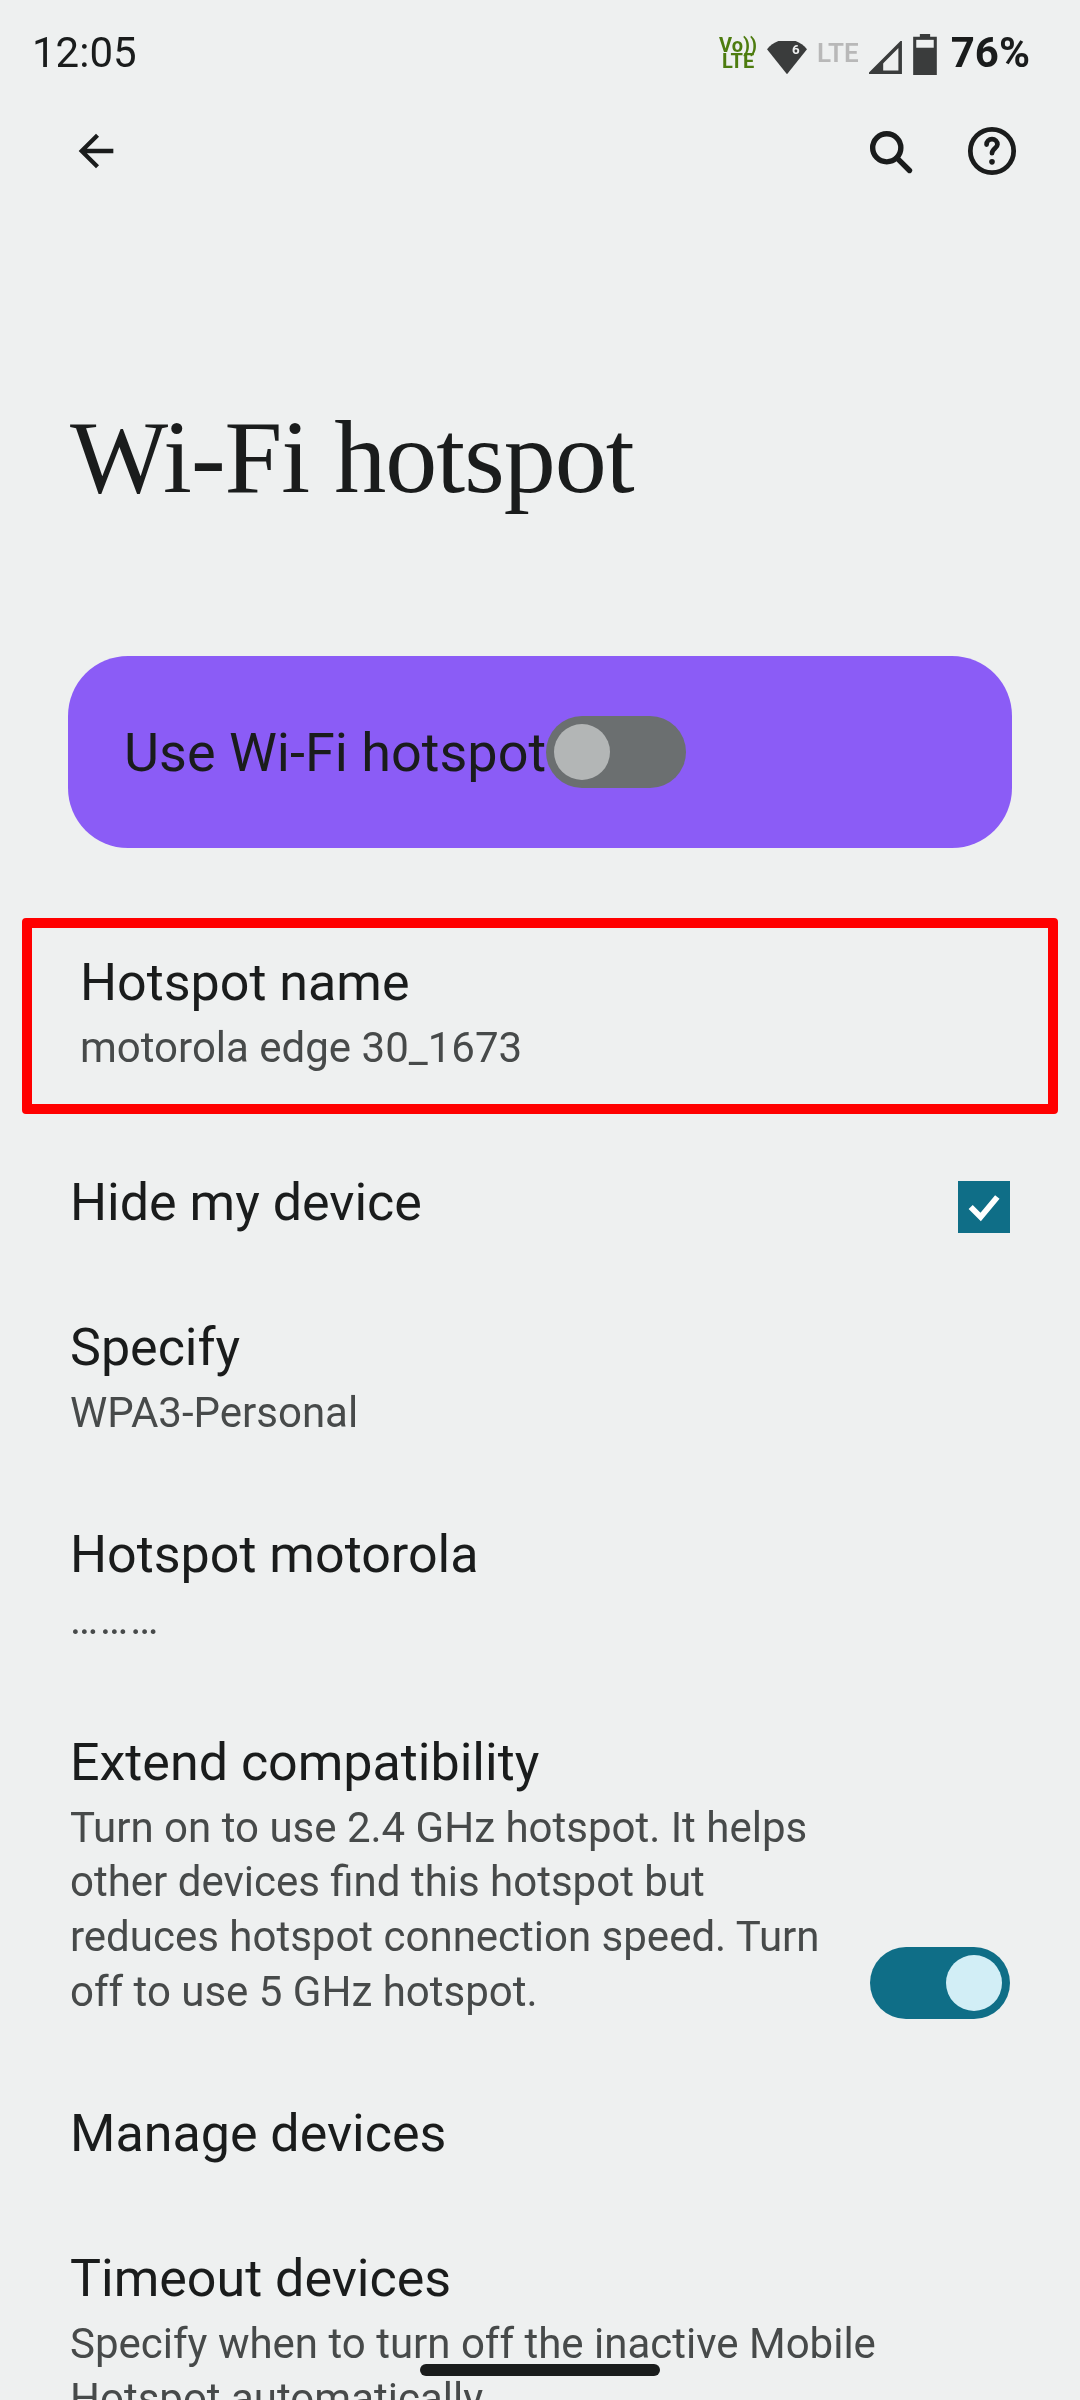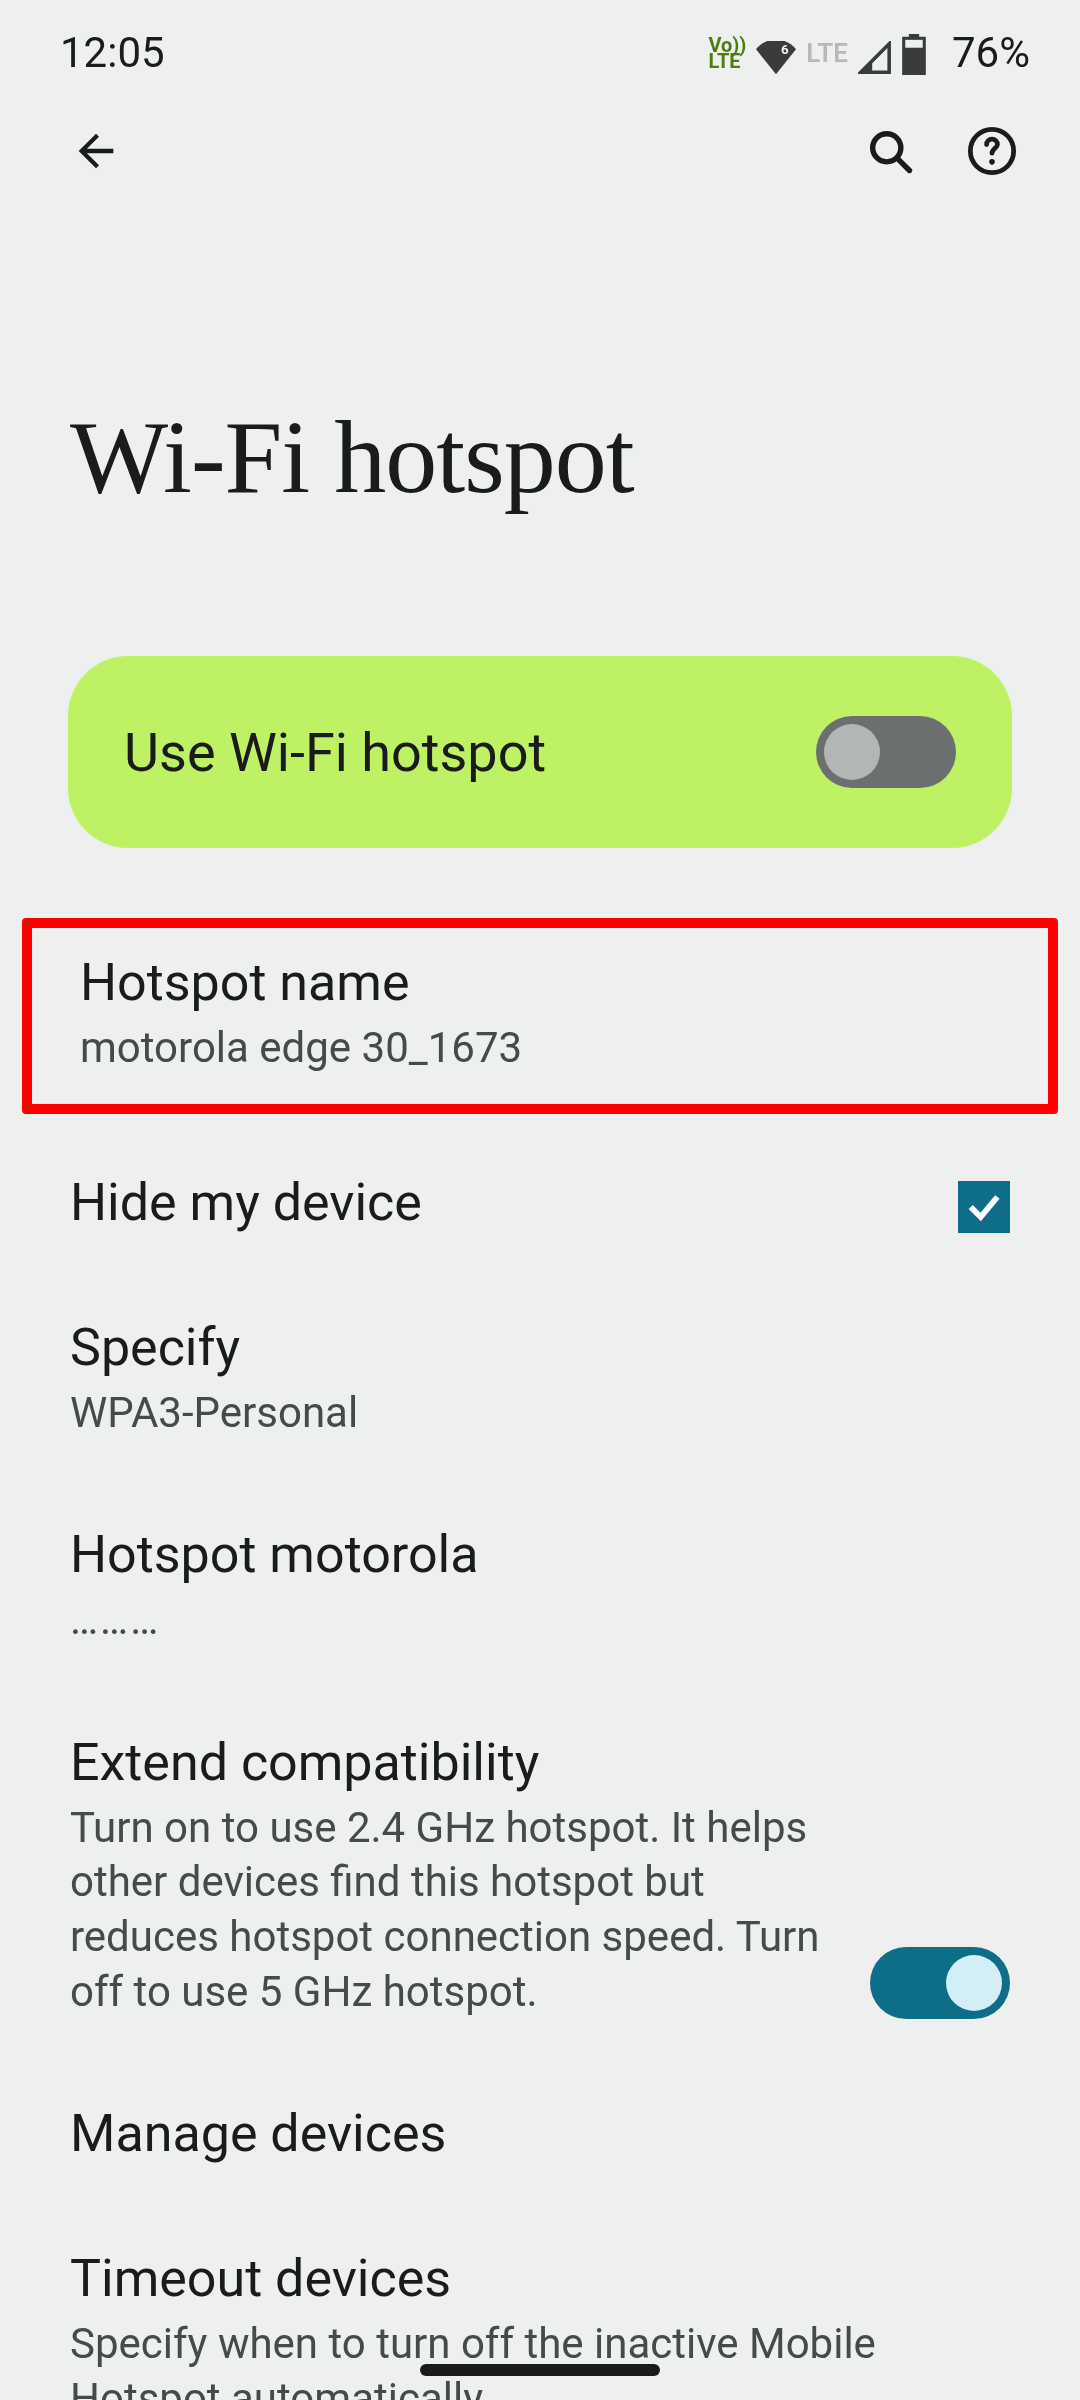--- a/index.html
+++ b/index.html
@@ -7,31 +7,32 @@
   body {
     background: #eef0f0;
     font-family: -apple-system, BlinkMacSystemFont, "Segoe UI", Roboto, sans-serif;
     color: #1a1c1c;
     position: relative;
   }
   .status-bar {
     display: flex;
     justify-content: space-between;
     align-items: center;
-    padding: 28px 50px 10px 60px;
+    padding: 28px 50px 10px 32px;
     font-size: 42px;
     font-weight: 400;
     color: #1a1c1c;
+    text-align: center;
   }
   .status-right { display: flex; align-items: center; gap: 10px; }
   .status-indicator { font-size: 26px; color: #5e5e5e; line-height: 1; }
   .wifi-icon { width: 40px; height: 34px; }
   .signal-icon { width: 34px; height: 34px; }
   .battery-icon { width: 24px; height: 38px; display: inline-block; }
-  .battery-pct { font-size: 42px; font-weight: 400; margin-left: 16px; }
+  .battery-pct { font-size: 42px; font-weight: 700; margin-left: 4px; }
   .lte-text { font-size: 26px; font-weight: 600; color: #b8b8b8; }
 
   .app-bar {
     display: flex;
     align-items: center;
     padding: 28px 52px 0 60px;
     gap: 30px;
   }
   .app-bar .spacer { flex: 1; }
   .icon-btn {
@@ -45,26 +46,26 @@
     font-size: 104px;
     font-weight: 400;
     padding: 210px 70px 140px 70px;
     letter-spacing: -1px;
     font-family: Liberation Serif, serif;
   }
 
   .content { padding: 0 40px; }
 
   .main-toggle-card {
-    background: #bef264;
+    background: #8b5cf6;
     border-radius: 60px;
     padding: 60px 56px 60px 56px;
     display: flex;
     align-items: center;
-    justify-content: space-between;
+    justify-content: flex-start;
     margin: 0 28px 70px 28px;
   }
   .main-toggle-label { font-size: 54px; font-weight: 400; }
 
   .toggle {
     width: 140px; height: 72px;
     border-radius: 40px;
     position: relative;
     display: inline-block;
   }

